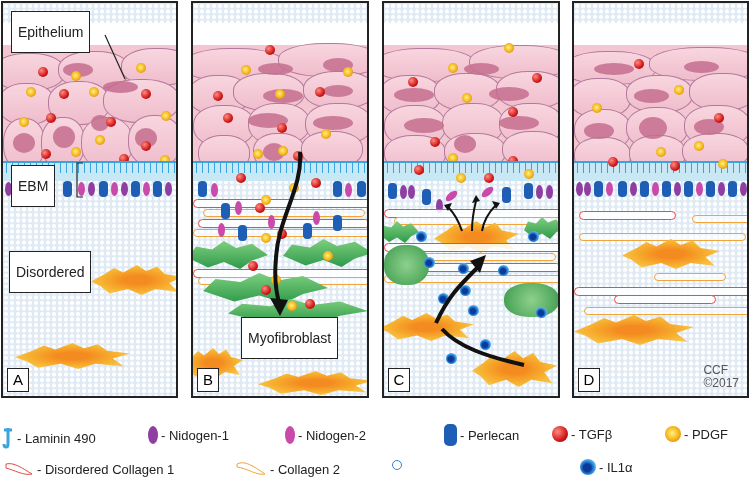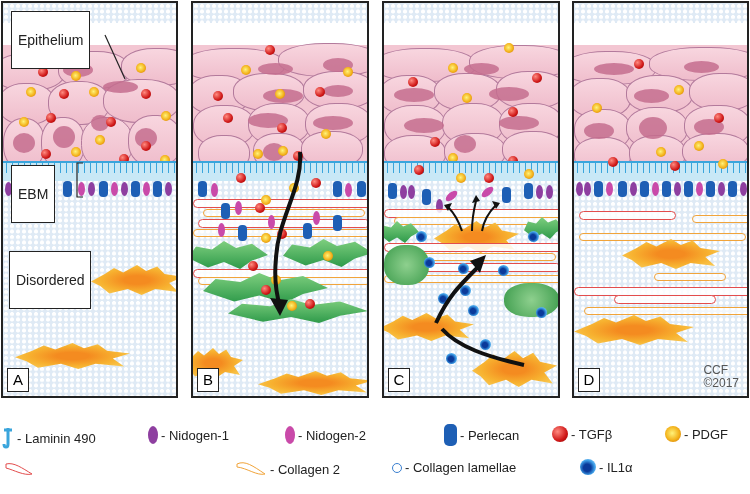--- a/index.html
+++ b/index.html
@@ -20,21 +20,21 @@
   .perl{position:absolute;width:9px;height:16px;border-radius:4px 4px 4px 4px;background:#1e5fb5;}
   .tgf{position:absolute;width:10px;height:10px;border-radius:50%;background:radial-gradient(circle at 35% 35%,#ff8a80,#d01818 60%,#8a0000);}
   .pdgf{position:absolute;width:10px;height:10px;border-radius:50%;background:radial-gradient(circle at 45% 45%,#fff27a,#f3b21b 55%,#c86b00);}
   .il1{position:absolute;width:11px;height:11px;border-radius:50%;background:radial-gradient(circle at 45% 55%,#0a3a9a 30%,#3fa0e8 60%,#bfe6ff);}
   .kera{position:absolute;height:18px;background:radial-gradient(ellipse at 50% 50%,#f48b20 20%,#f7b230 55%,#fbd96a);
     clip-path:polygon(0 55%,15% 30%,25% 10%,35% 25%,50% 0,60% 20%,72% 5%,80% 30%,100% 40%,85% 60%,95% 90%,70% 80%,55% 100%,40% 80%,20% 95%,10% 70%);}
   .myo{position:absolute;height:22px;background:linear-gradient(#7fcf7f,#2e9a4a);
     clip-path:polygon(0 60%,10% 20%,30% 30%,45% 0,60% 25%,80% 10%,100% 50%,80% 70%,65% 100%,45% 75%,25% 95%);}
   .col{position:absolute;height:7px;border:1px solid #e34d4d;border-radius:5px;background:rgba(255,255,255,.85);}
   .col3{position:absolute;height:6px;border:1px solid #f1a43a;border-radius:5px;background:rgba(255,255,255,.6);}
-  .label{position:absolute;background:#fff;border:1.5px solid #222;font-size:14px;color:#222;padding:20px 6px;white-space:nowrap;}
+  .label{position:absolute;background:#fff;border:1.5px solid #222;font-size:14px;color:#222;padding:12px 6px;white-space:nowrap;}
   .plabel{position:absolute;bottom:4px;left:4px;width:20px;height:22px;background:#fff;border:1.5px solid #222;font-size:15px;text-align:center;line-height:22px;}
   .legend{position:absolute;font-size:13px;color:#222;display:flex;align-items:center;gap:3px;white-space:nowrap;}
   .arrow{position:absolute;}
   .ccf{position:absolute;right:8px;bottom:6px;font-size:12px;color:#555;line-height:13px;text-align:left;}
 </style>
 </head>
 <body>
 
 <div class="panel" style="left:1px;width:177px;">
   <div class="epi">
@@ -229,20 +229,21 @@
   <div class="tgf" style="left:55px;top:258px"></div>
   <div class="pdgf" style="left:78px;top:272px"></div>
   <div class="tgf" style="left:68px;top:282px"></div>
   <div class="myo" style="left:35px;top:296px;width:140px;height:24px"></div>
   <div class="pdgf" style="left:94px;top:298px"></div>
   <div class="tgf" style="left:112px;top:296px"></div>
   <svg class="arrow" style="left:55px;top:145px" width="60" height="170">
     <path d="M52 4 C 55 40, 30 70, 28 110 C 26 130, 28 145, 32 158" fill="none" stroke="#111" stroke-width="4"></path>
     <polygon points="22,150 40,152 32,168" fill="#111"></polygon>
   </svg>
+  <div class="label" style="left:48px;top:314px">Myofibroblast</div>
   <div class="kera" style="left:-10px;top:345px;width:60px;height:30px"></div>
   <div class="kera" style="left:65px;top:368px;width:115px;height:24px"></div>
   <div class="plabel">B</div>
 </div>
 
 <div class="panel" style="left:382px;width:178px;">
   <div class="epi">
     <div class="epi-top"></div>
     <div class="cell" style="left:-10px;top:25px;width:100px;height:32px"></div>
     <div class="cell" style="left:85px;top:22px;width:100px;height:32px"></div>
@@ -477,28 +478,28 @@
   </div>
   <div class="legend" style="left:665px;top:426px">
     <span class="pdgf" style="position:static;display:inline-block;width:16px;height:16px"></span>
     <span>- PDGF</span>
   </div>
 
   <div class="legend" style="left:4px;top:460px">
     <svg width="30" height="18">
         <path d="M2 4 C 10 2, 18 8, 28 14 C 20 16, 10 10, 2 8 Z" fill="none" stroke="#e34d4d" stroke-width="1"></path>
       </svg>
+    <span>- Disordered Collagen 1</span>
   </div>
   <div class="legend" style="left:235px;top:460px">
     <svg width="32" height="18">
         <path d="M2 4 C 10 0, 18 6, 30 14 C 22 16, 12 8, 2 7 Z" fill="none" stroke="#f1a43a" stroke-width="1"></path>
       </svg>
     <span>- Collagen 2</span>
   </div>
   <div class="legend" style="left:392px;top:460px">
     <span style="display:inline-block;width:8px;height:8px;border-radius:50%;border:1.5px solid #3a7fd0"></span>
-    <span>- Collagen lamellae</span>
   </div>
   <div class="legend" style="left:580px;top:459px">
     <span class="il1" style="position:static;display:inline-block;width:16px;height:16px"></span>
     <span>- IL1α</span>
   </div>
 </div>
 
 </body></html>

